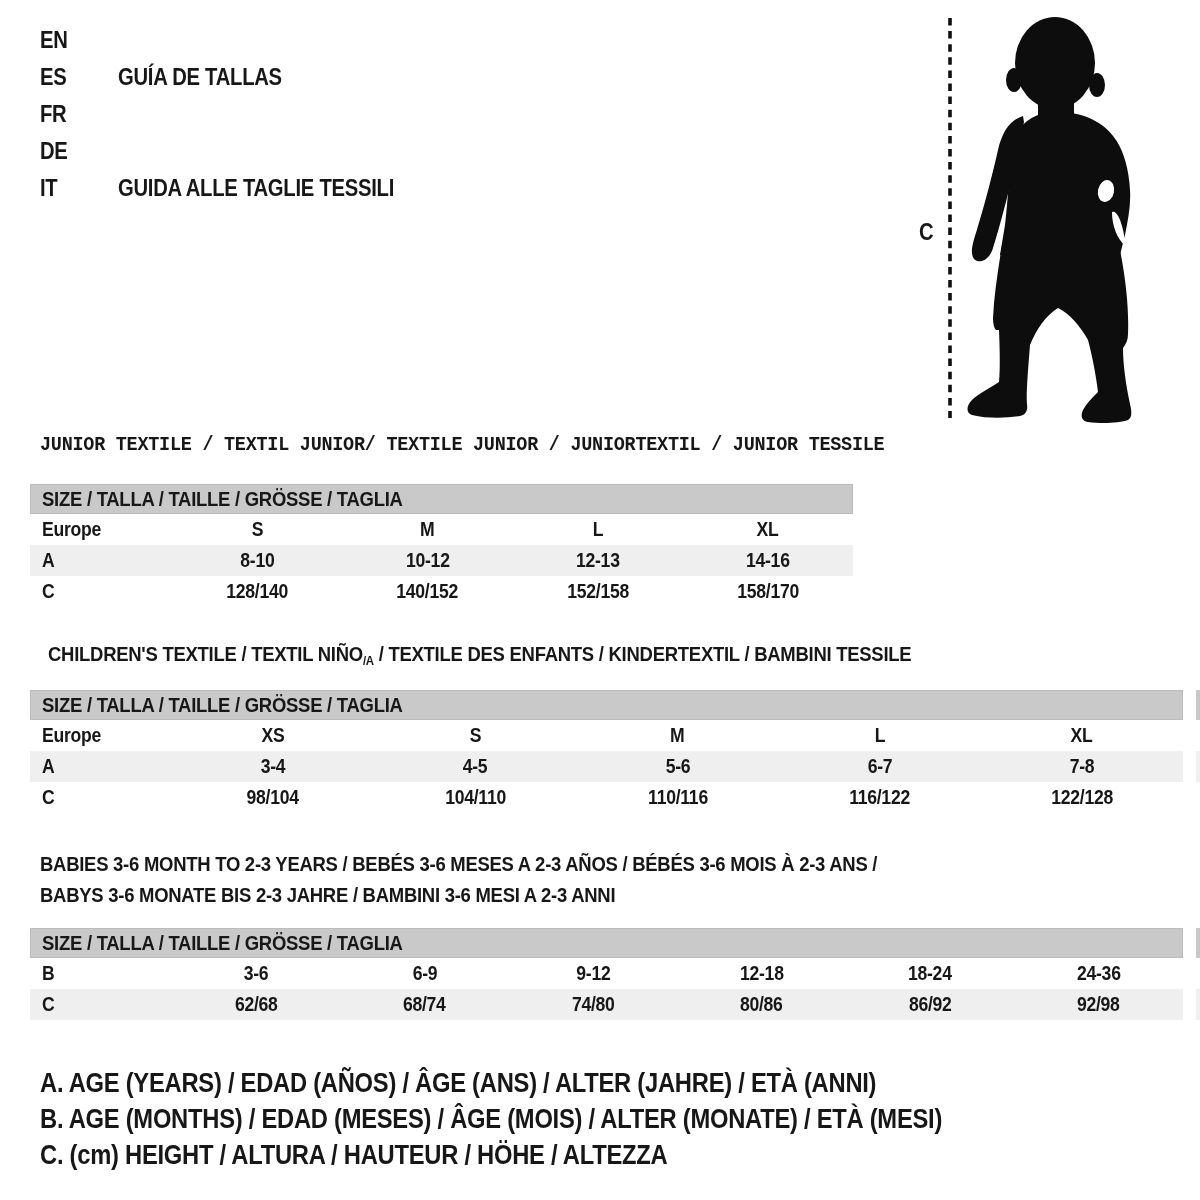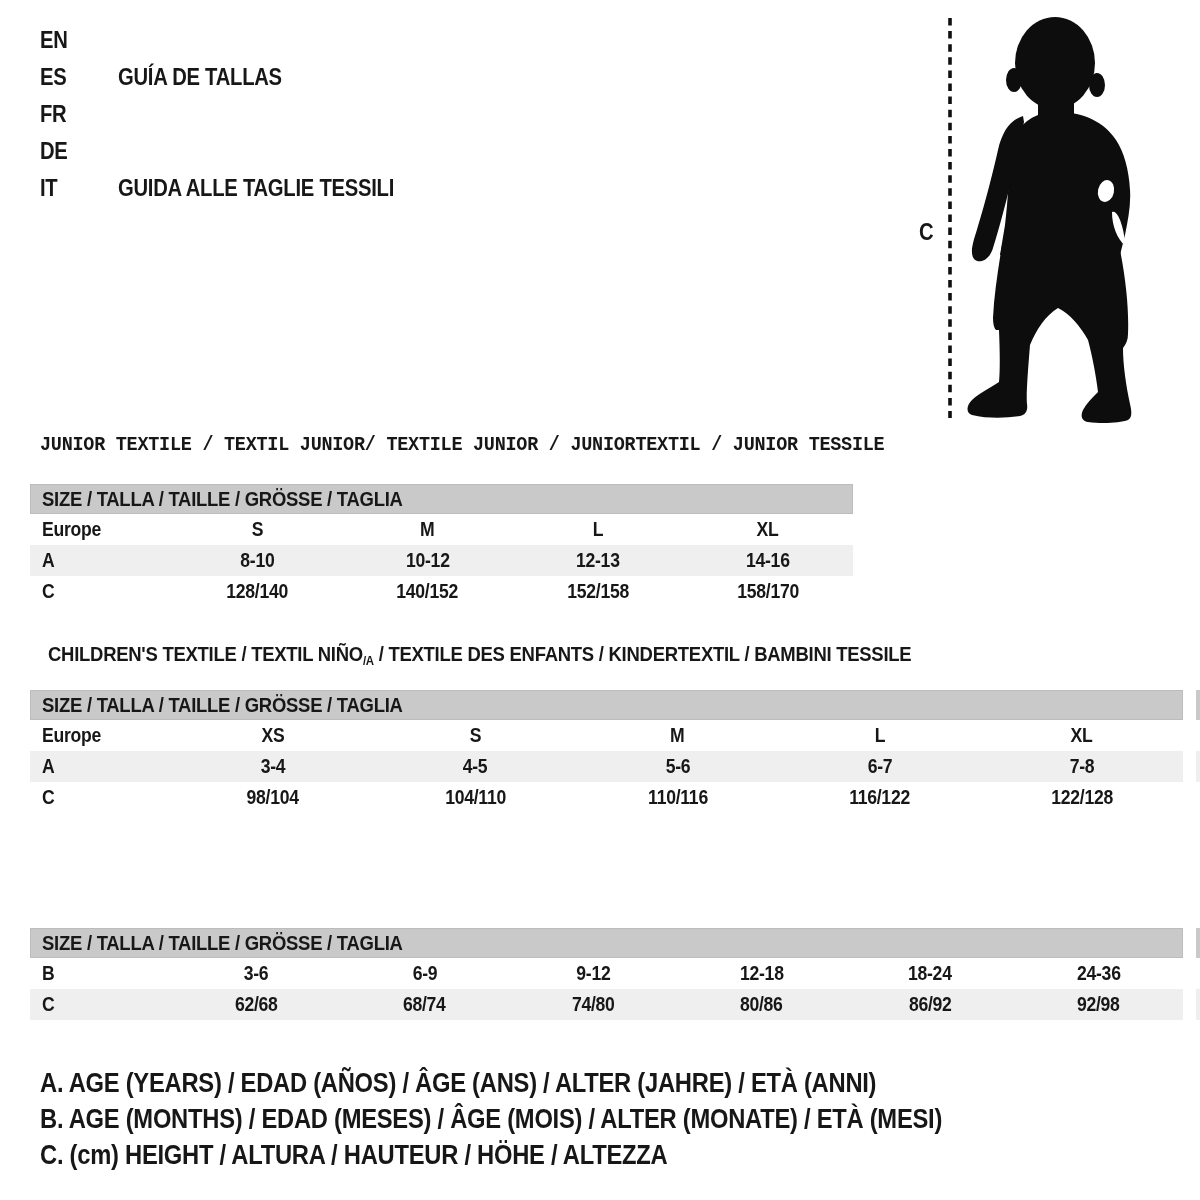--- a/index.html
+++ b/index.html
@@ -166,20 +166,22 @@
     <div class="tlabel"><span class="cxl">C</span></div>
     <div class="tcell"><span class="cx">98/104</span></div>
     <div class="tcell"><span class="cx">104/110</span></div>
     <div class="tcell"><span class="cx">110/116</span></div>
     <div class="tcell"><span class="cx">116/122</span></div>
     <div class="tcell"><span class="cx">122/128</span></div>
   </div>
 </div>
 
 <div class="abs sec-title" style="left:40px;top:848px;">
+  <div><span class="cxl">BABIES 3-6 MONTH TO 2-3 YEARS / BEBÉS 3-6 MESES A 2-3 AÑOS / BÉBÉS 3-6 MOIS À 2-3 ANS /</span></div>
+  <div><span class="cxl">BABYS 3-6 MONATE BIS 2-3 JAHRE / BAMBINI 3-6 MESI A 2-3 ANNI</span></div>
 </div>
 <div class="size-table" style="top:928px;width:1153px;">
   <div class="thead">
     <div class="pad"><span class="cxl">SIZE / TALLA / TAILLE / GRÖSSE / TAGLIA</span></div>
   </div>
   <div class="trow">
     <div class="tlabel"><span class="cxl">B</span></div>
     <div class="tcell"><span class="cx">3-6</span></div>
     <div class="tcell"><span class="cx">6-9</span></div>
     <div class="tcell"><span class="cx">9-12</span></div>

